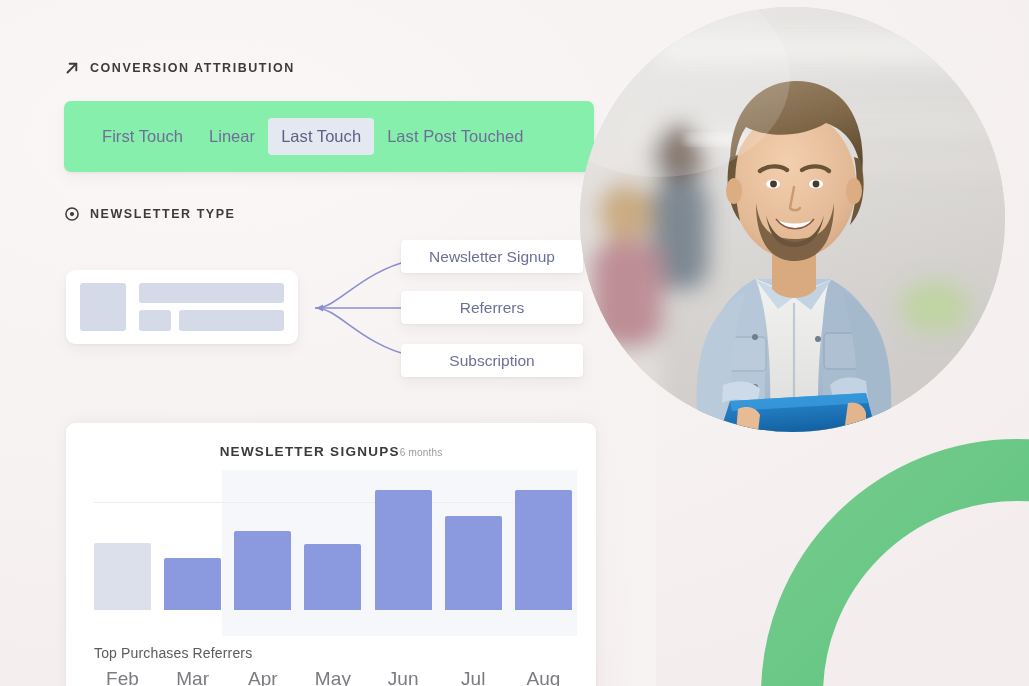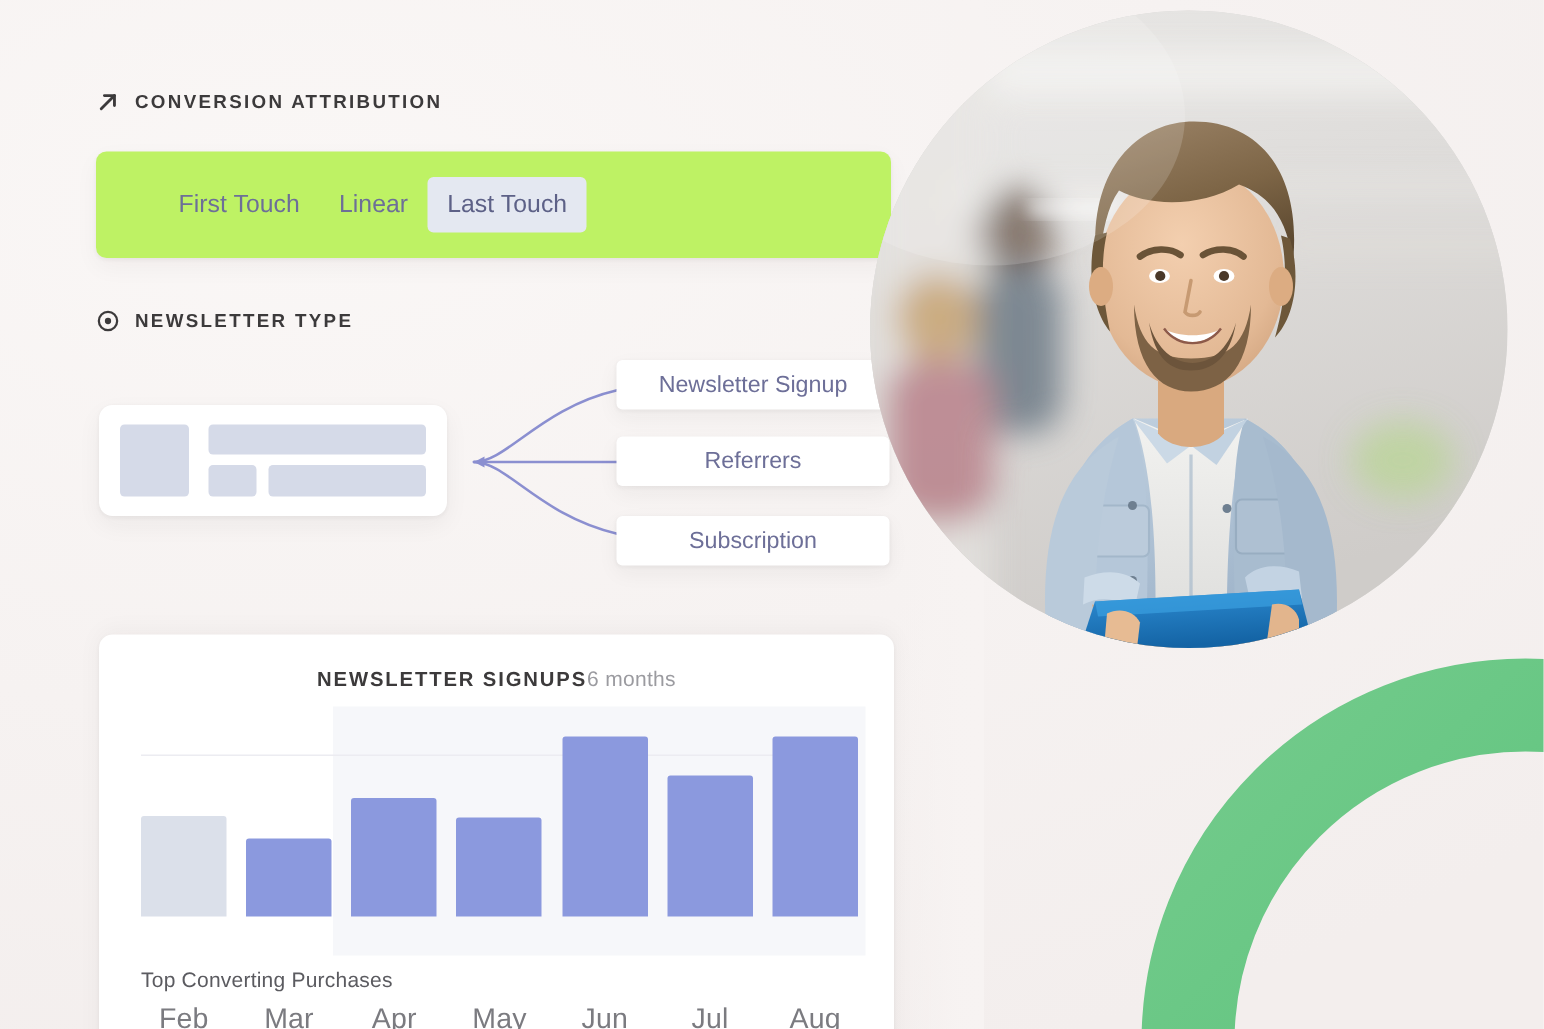--- a/index.html
+++ b/index.html
@@ -68,26 +68,26 @@
   #head-attribution { left: 64px; top: 60px; }
   #head-type        { left: 64px; top: 206px; }
 
   
   .tab-card {
     position: absolute;
     left: 64px;
     top: 101px;
     width: 530px;
     height: 71px;
-    background: #bef264;
+    background: #86efac;
     border-radius: 7px;
     box-shadow: 0 1px 3px rgba(40,30,30,.055), 0 6px 16px rgba(40,30,30,.045);
     display: flex;
     align-items: center;
-    padding-left: 42px;
+    padding-left: 25px;
     gap: 0px;
     z-index: 6;
   }
   .tab {
     font-size: 16.5px;
     color: #6d6f98;
     padding: 9px 13px;
     border-radius: 4px;
     white-space: nowrap;
     background: transparent;
@@ -145,21 +145,21 @@
     left: 308px;
     top: 238px;
     width: 110px;
     height: 140px;
     z-index: 6;
     pointer-events: none;
   }
 
   .type-pill {
     position: absolute;
-    left: 411px;
+    left: 401px;
     height: 33px;
     width: 182px;
     background: #ffffff;
     border-radius: 4px;
     box-shadow: 0 1px 3px rgba(40,30,30,.05), 0 5px 14px rgba(40,30,30,.05);
     display: flex;
     align-items: center;
     justify-content: center;
     font-size: 15.5px;
     color: #6d6f98;
@@ -189,21 +189,21 @@
     justify-content: center;
     padding: 21px 28px 0 28px;
   }
   .chart-title {
     font-size: 13.5px;
     font-weight: 700;
     letter-spacing: 1.25px;
     color: #3c3a3b;
   }
   .chart-period {
-    font-size: 14px;
+    font-size: 10px;
     color: #9b9ba0;
     letter-spacing: .2px;
   }
 
   .plot-wrap {
     position: relative;
     margin: 19px 0 0 0;
     height: 132px;
   }
   
@@ -325,20 +325,21 @@
       <line x1="3.5" y1="12.5" x2="12.3" y2="3.7"></line>
       <polyline points="5.6,3.7 12.3,3.7 12.3,10.4"></polyline>
     </svg>
     <span class="label">CONVERSION ATTRIBUTION</span>
   </div>
 
   <div class="tab-card">
     <button class="tab">First Touch</button>
     <button class="tab">Linear</button>
     <button class="tab selected">Last Touch</button>
+    <button class="tab">Last Post Touched</button>
   </div>
 
   <div class="section-head" id="head-type">
     <svg class="ico" viewBox="0 0 16 16" fill="none" stroke="currentColor" stroke-width="1.5">
       <circle cx="8" cy="8" r="6.1"></circle>
       <circle cx="8" cy="8" r="2.1" fill="currentColor" stroke="none"></circle>
     </svg>
     <span class="label">NEWSLETTER TYPE</span>
   </div>
 
@@ -402,21 +403,21 @@
           <div class="month">Feb</div>
           <div class="month">Mar</div>
           <div class="month">Apr</div>
           <div class="month">May</div>
           <div class="month">Jun</div>
           <div class="month">Jul</div>
           <div class="month">Aug</div>
         </div>
     </div>
 
-    <div class="referrers">Top Converting Purchases</div>
+    <div class="referrers">Top Purchases Referrers</div>
   </div>
 
   <div class="right-fade"></div>
 
   <div class="portrait">
     <svg viewBox="0 0 425 425" preserveAspectRatio="xMidYMid slice">
       <defs>
         <linearGradient id="bgRoom" x1="0" y1="0" x2="0.3" y2="1">
           <stop offset="0%" stop-color="#e9e8e6"></stop>
           <stop offset="45%" stop-color="#dedcda"></stop>

